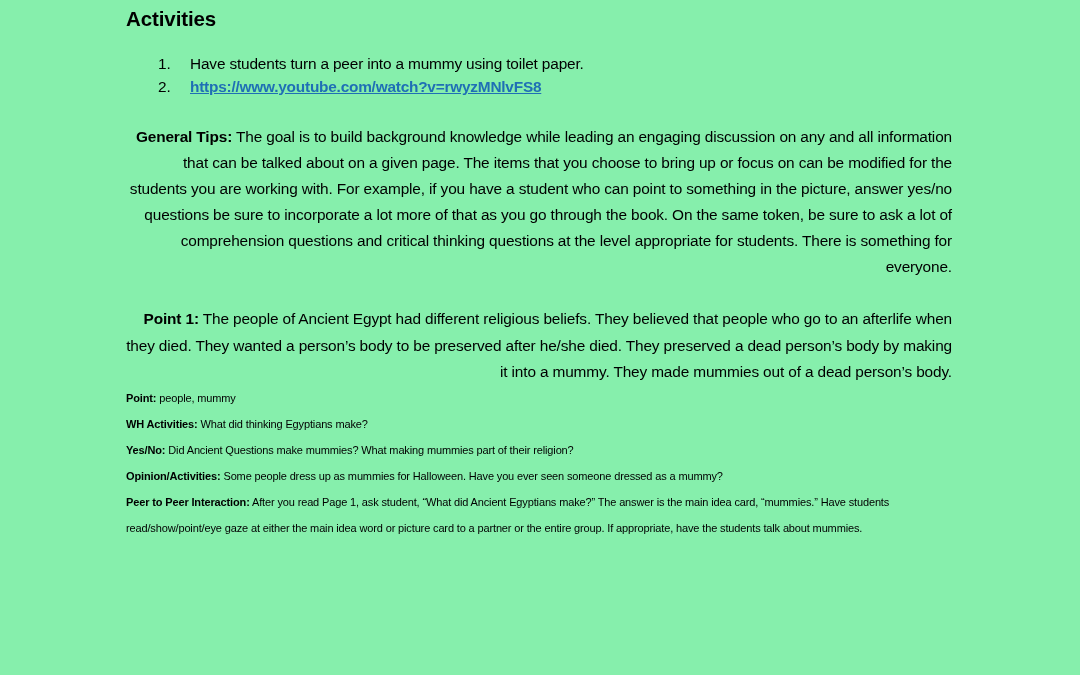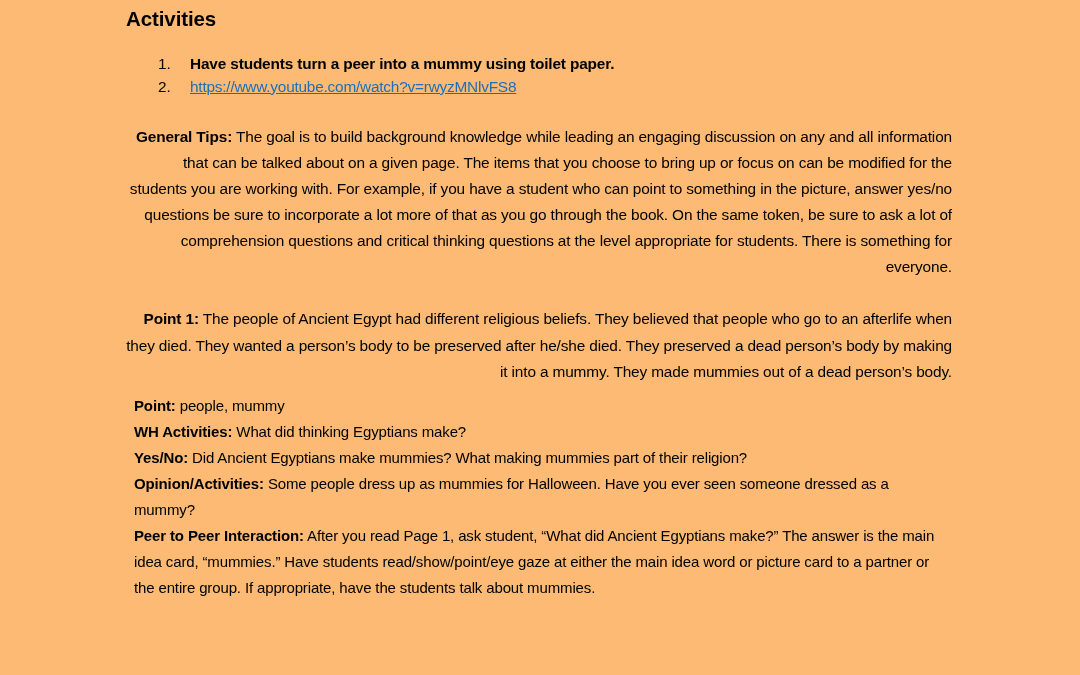--- a/index.html
+++ b/index.html
@@ -15,21 +15,21 @@
     overflow: hidden;
     font-family: "Liberation Sans", sans-serif;
     color: #000000;
     -webkit-font-smoothing: antialiased;
   }
 
   .page {
     position: relative;
     width: 1080px;
     height: 675px;
-    background: #fdba74;
+    background: #86efac;
     box-sizing: border-box;
     padding: 0;
   }
 
   .content {
     position: absolute;
     left: 126px;
     top: 0;
     width: 826px;
   }
@@ -64,32 +64,31 @@
     position: absolute;
     left: 32px;
     top: 0;
     width: 26px;
     text-align: left;
     font-size: 15.4px;
   }
 
   .activity-text {
     display: block;
-    font-weight: bold;
   }
 
   .link-line {
     display: block;
     margin-top: 0;
   }
 
   .doc-link {
     color: #1F6FB5;
     text-decoration: underline;
-    font-weight: normal;
+    font-weight: bold;
     letter-spacing: -0.22px;
     font-size: 15.4px;
     cursor: pointer;
   }
 
   
   .body-para {
     font-size: 15.4px;
     line-height: 26.1px;
     letter-spacing: -0.14px;
@@ -99,24 +98,24 @@
 
   .para-gap-tips { padding-top: 26px; }
   .para-gap-page { padding-top: 26px; }
 
   .lead-label {
     font-weight: bold;
   }
 
   
   .qa-block {
-    font-size: 15px;
+    font-size: 11px;
     line-height: 26.1px;
     letter-spacing: -0.14px;
-    margin: 8px;
+    margin: 0;
   }
 
   .qa-line { display: block; }
 </style>
 </head>
 <body>
 
 <div class="page">
   <div class="content">
 
@@ -150,21 +149,21 @@
 
       <span class="qa-line">
         <span class="lead-label">Point:</span><span>  people, mummy</span>
       </span>
 
       <span class="qa-line">
         <span class="lead-label">WH Activities:</span><span>  What did thinking Egyptians make?</span>
       </span>
 
       <span class="qa-line">
-        <span class="lead-label">Yes/No:</span><span>  Did Ancient Egyptians make mummies?  What making mummies part of their religion?</span>
+        <span class="lead-label">Yes/No:</span><span>  Did Ancient Questions make mummies?  What making mummies part of their religion?</span>
       </span>
 
       <span class="qa-line">
         <span class="lead-label">Opinion/Activities:</span><span>  Some people dress up as mummies for Halloween.  Have you ever seen someone dressed as a mummy?</span>
       </span>
 
       <span class="qa-line">
         <span class="lead-label">Peer to Peer Interaction:</span><span>  After you read Page 1, ask student, “What did Ancient Egyptians make?” The answer is the main idea card, “mummies.” Have students read/show/point/eye gaze at either the main idea word or picture card to a partner or the entire group.  If appropriate, have the students talk about mummies.</span>
       </span>
 

